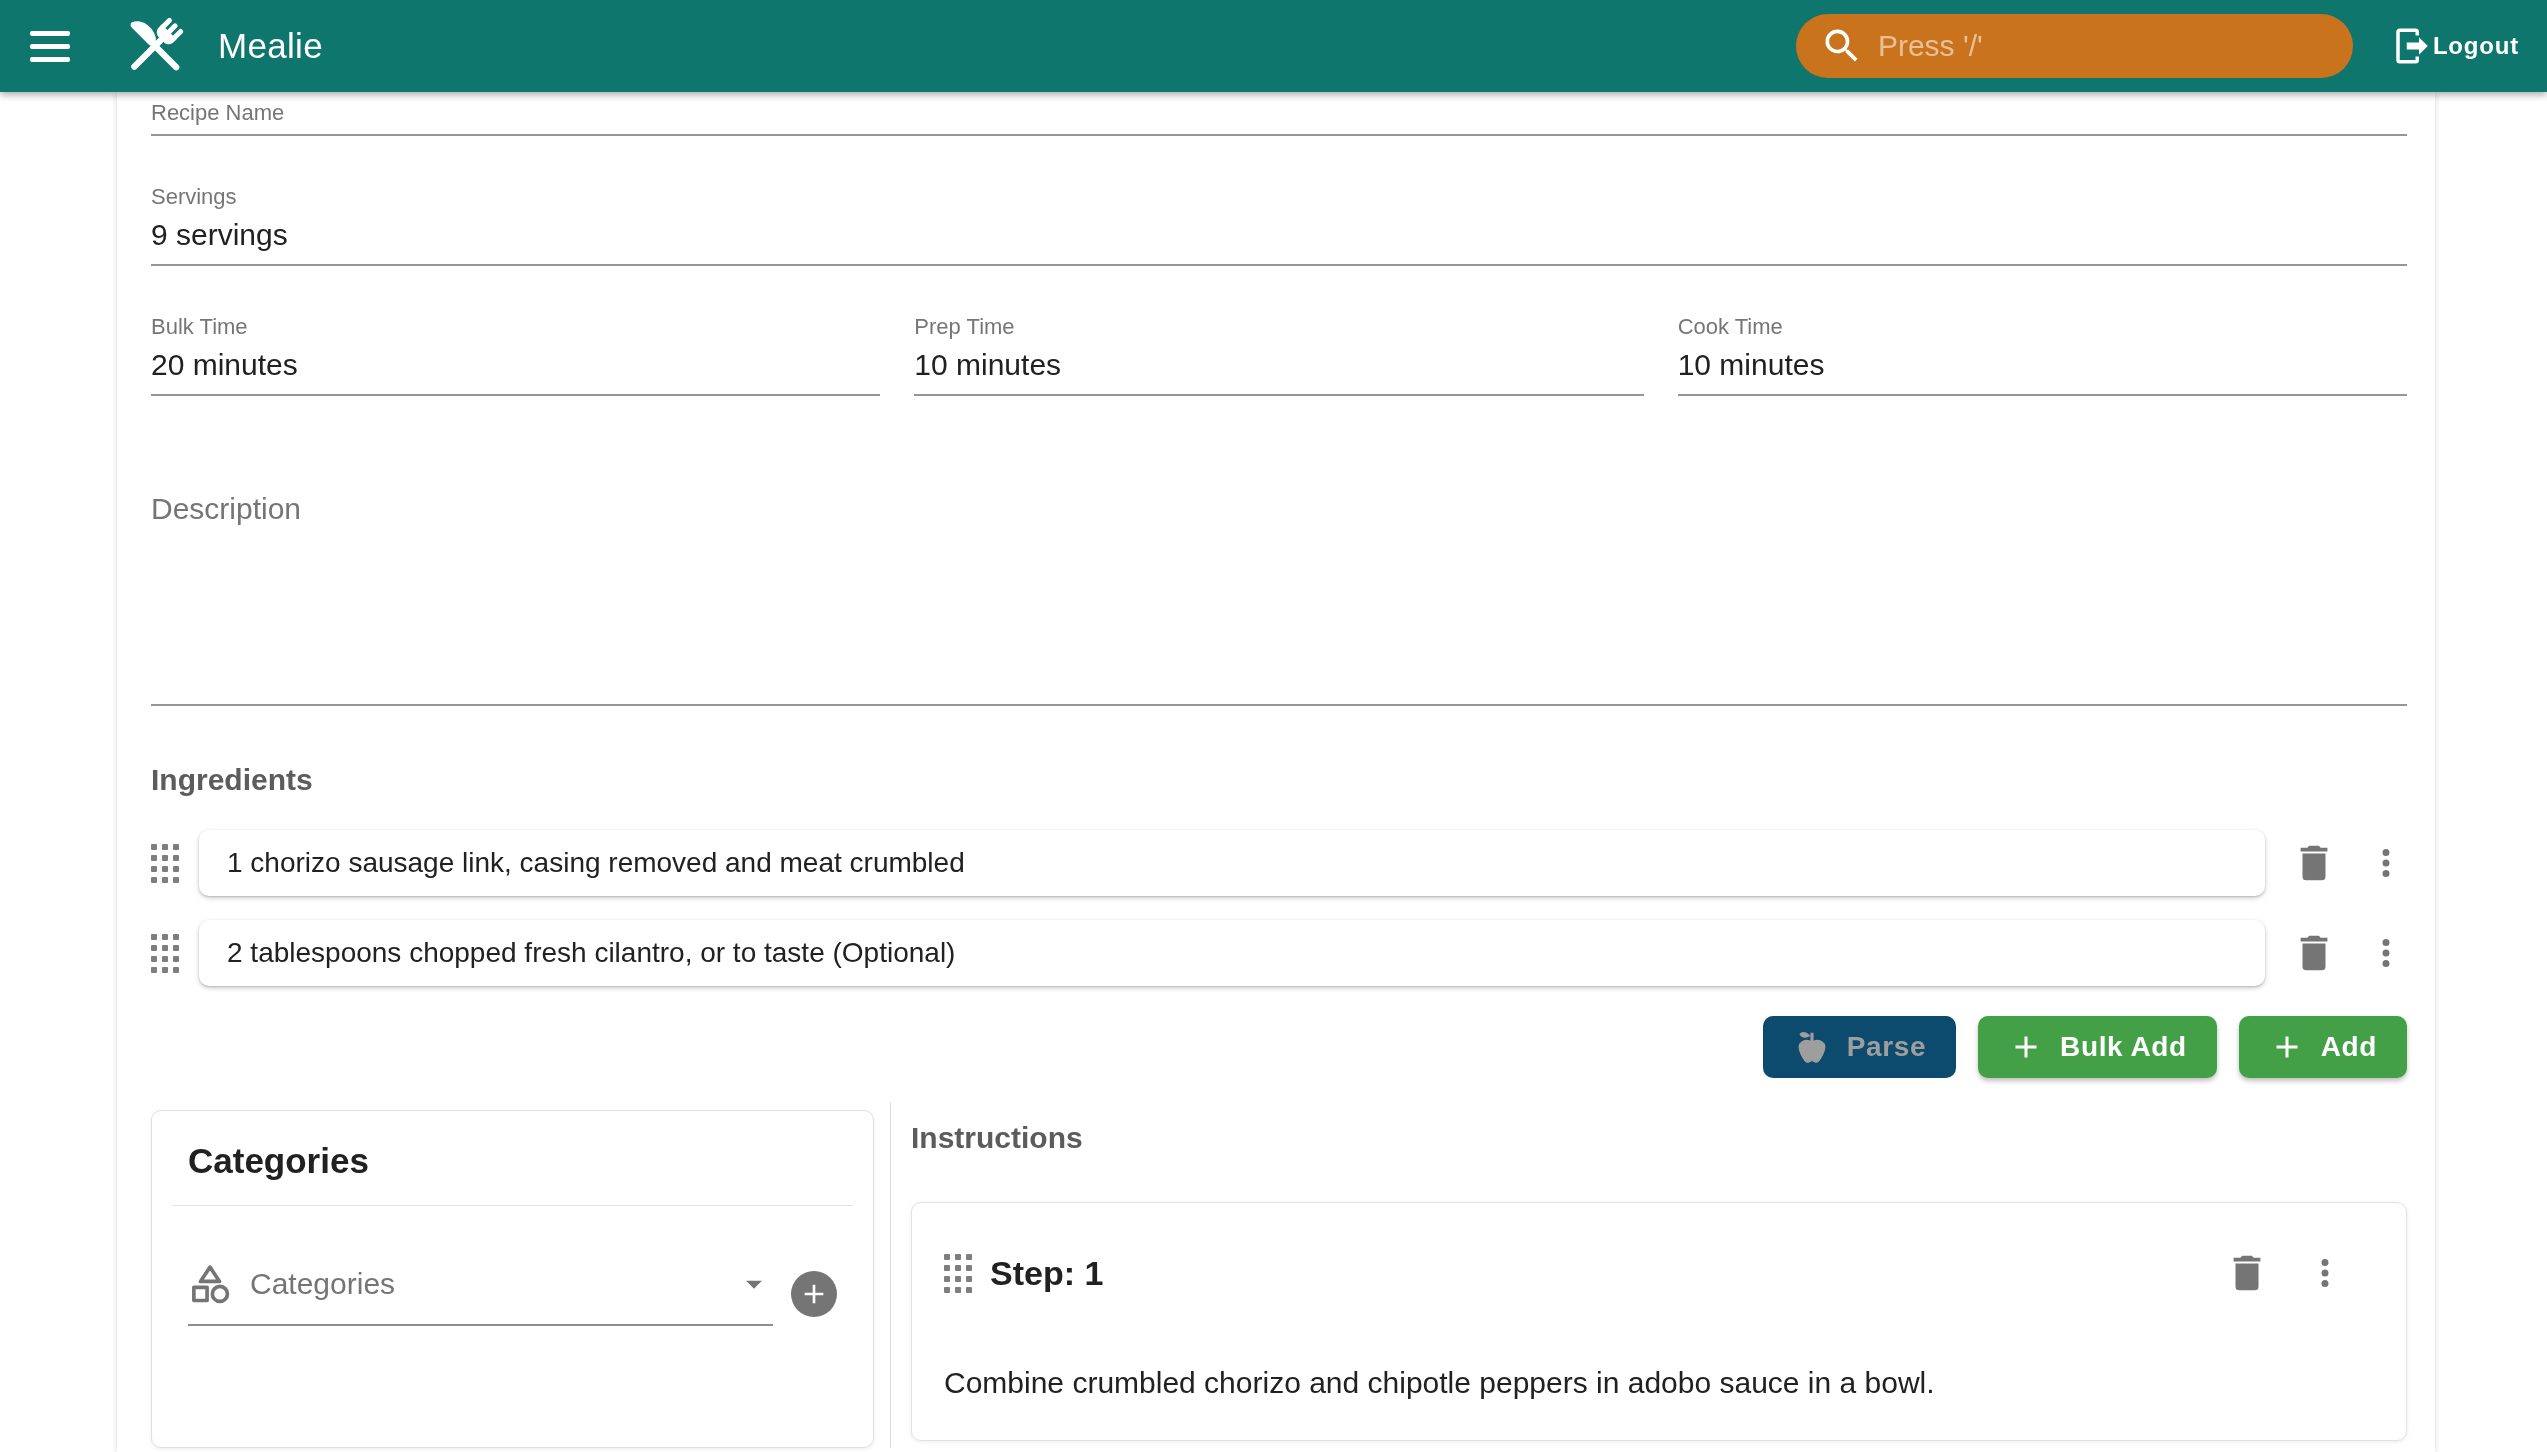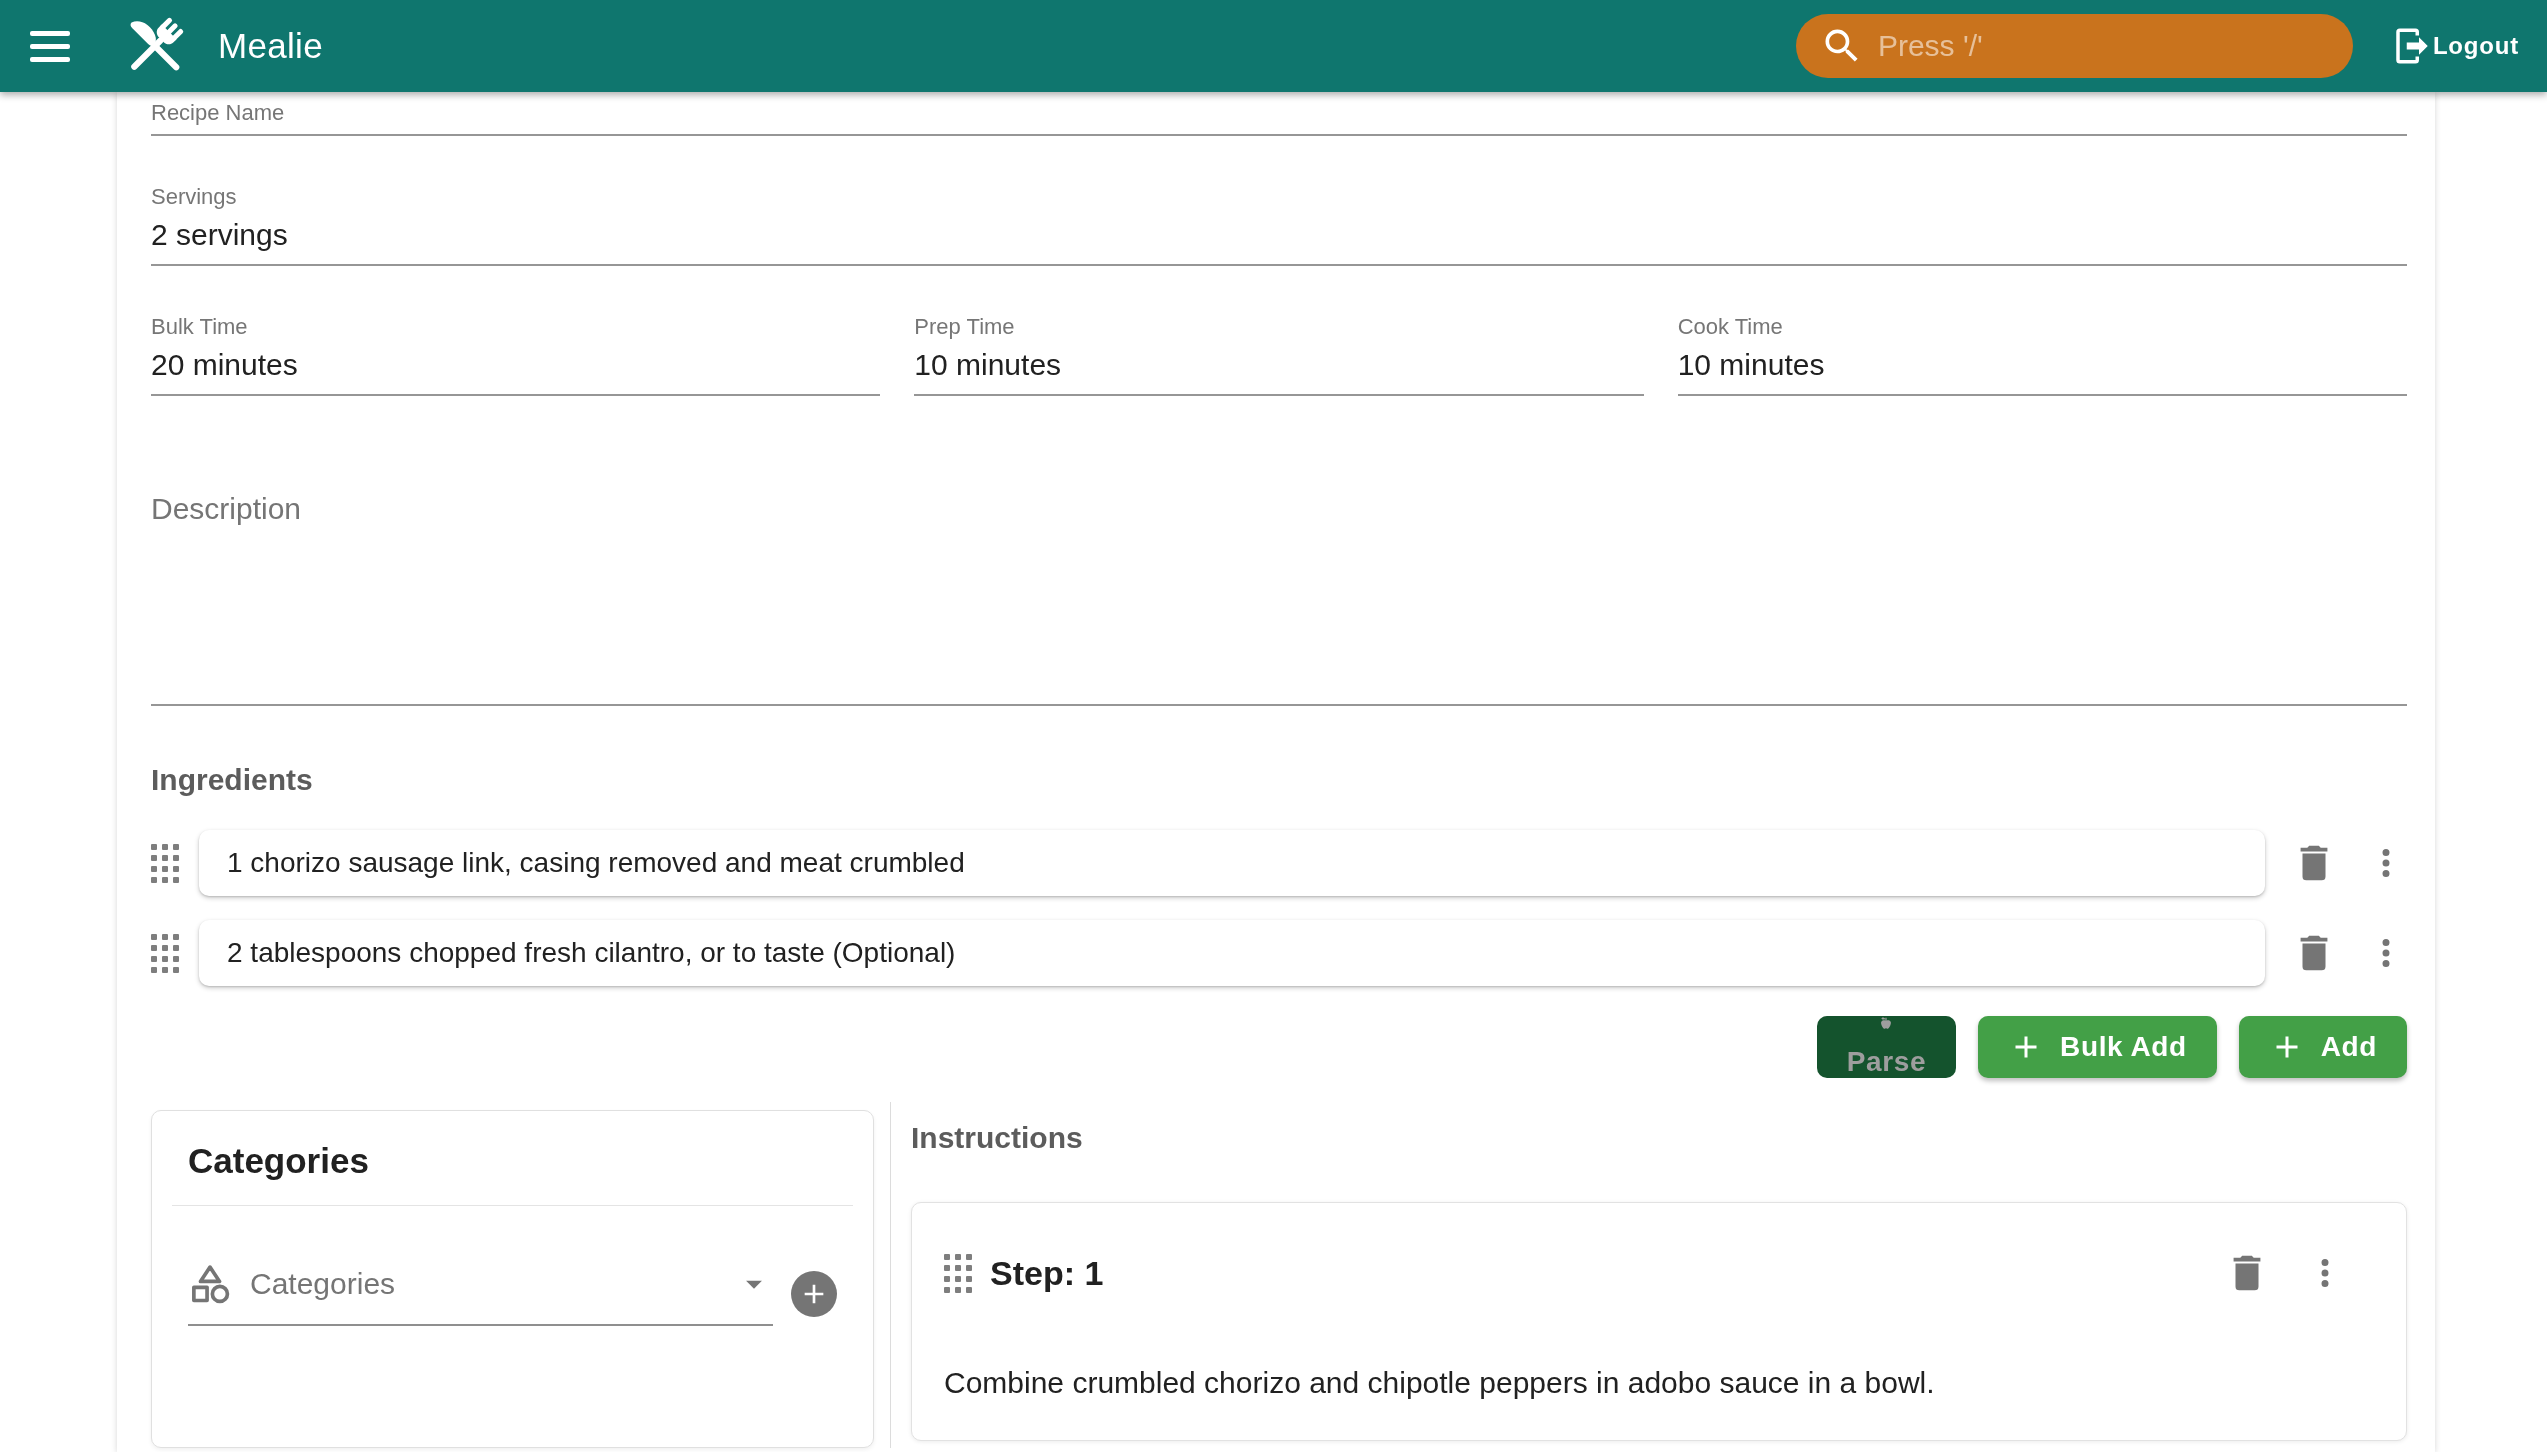--- a/index.html
+++ b/index.html
@@ -79,21 +79,21 @@
   .ing-row .icon-btn.trash { margin-left:26px; }
   .ing-row .icon-btn.kebab { margin-left:28px; }
 
   .ing-actions { display:flex; justify-content:flex-end; align-items:center; gap:22px; margin-top:30px; }
   .btn {
     height:62px; border:none; border-radius:10px; cursor:pointer;
     display:inline-flex; align-items:center; gap:16px; padding:0 30px;
     font-family:"Liberation Sans","DejaVu Sans",sans-serif;
     font-size:28px; font-weight:700; letter-spacing:0.6px;
   }
-  .btn-disabled { background:#14532d; color:#9e9e9e; cursor:default;flex-direction:column; }
+  .btn-disabled { background:#0c4a6e; color:#9e9e9e; cursor:default; }
   .btn-green { background:#43A047; color:#ffffff; box-shadow:0 3px 5px rgba(0,0,0,0.25); }
 
   
   .bottom { display:flex; margin-top:24px; }
   .bottom-left { width:739px; flex:none; }
   .vdivider { width:1px; background:#dcdcdc; flex:none; }
   .bottom-right { flex:1; padding-left:20px; }
 
   .cat-card {
     margin-top:8px; width:723px; height:338px;
@@ -176,21 +176,21 @@
   </header>
 
   <main class="main-card">
 
     <div class="tfield">
       <div class="flabel">Recipe Name</div>
     </div>
 
     <div class="tfield">
       <div class="flabel">Servings</div>
-      <div class="fvalue" role="textbox">2 servings</div>
+      <div class="fvalue" role="textbox">9 servings</div>
     </div>
 
     <div class="times-row">
       <div class="tfield">
         <div class="flabel">Bulk Time</div>
         <div class="fvalue" role="textbox">20 minutes</div>
       </div>
       <div class="tfield">
         <div class="flabel">Prep Time</div>
         <div class="fvalue" role="textbox">10 minutes</div>

